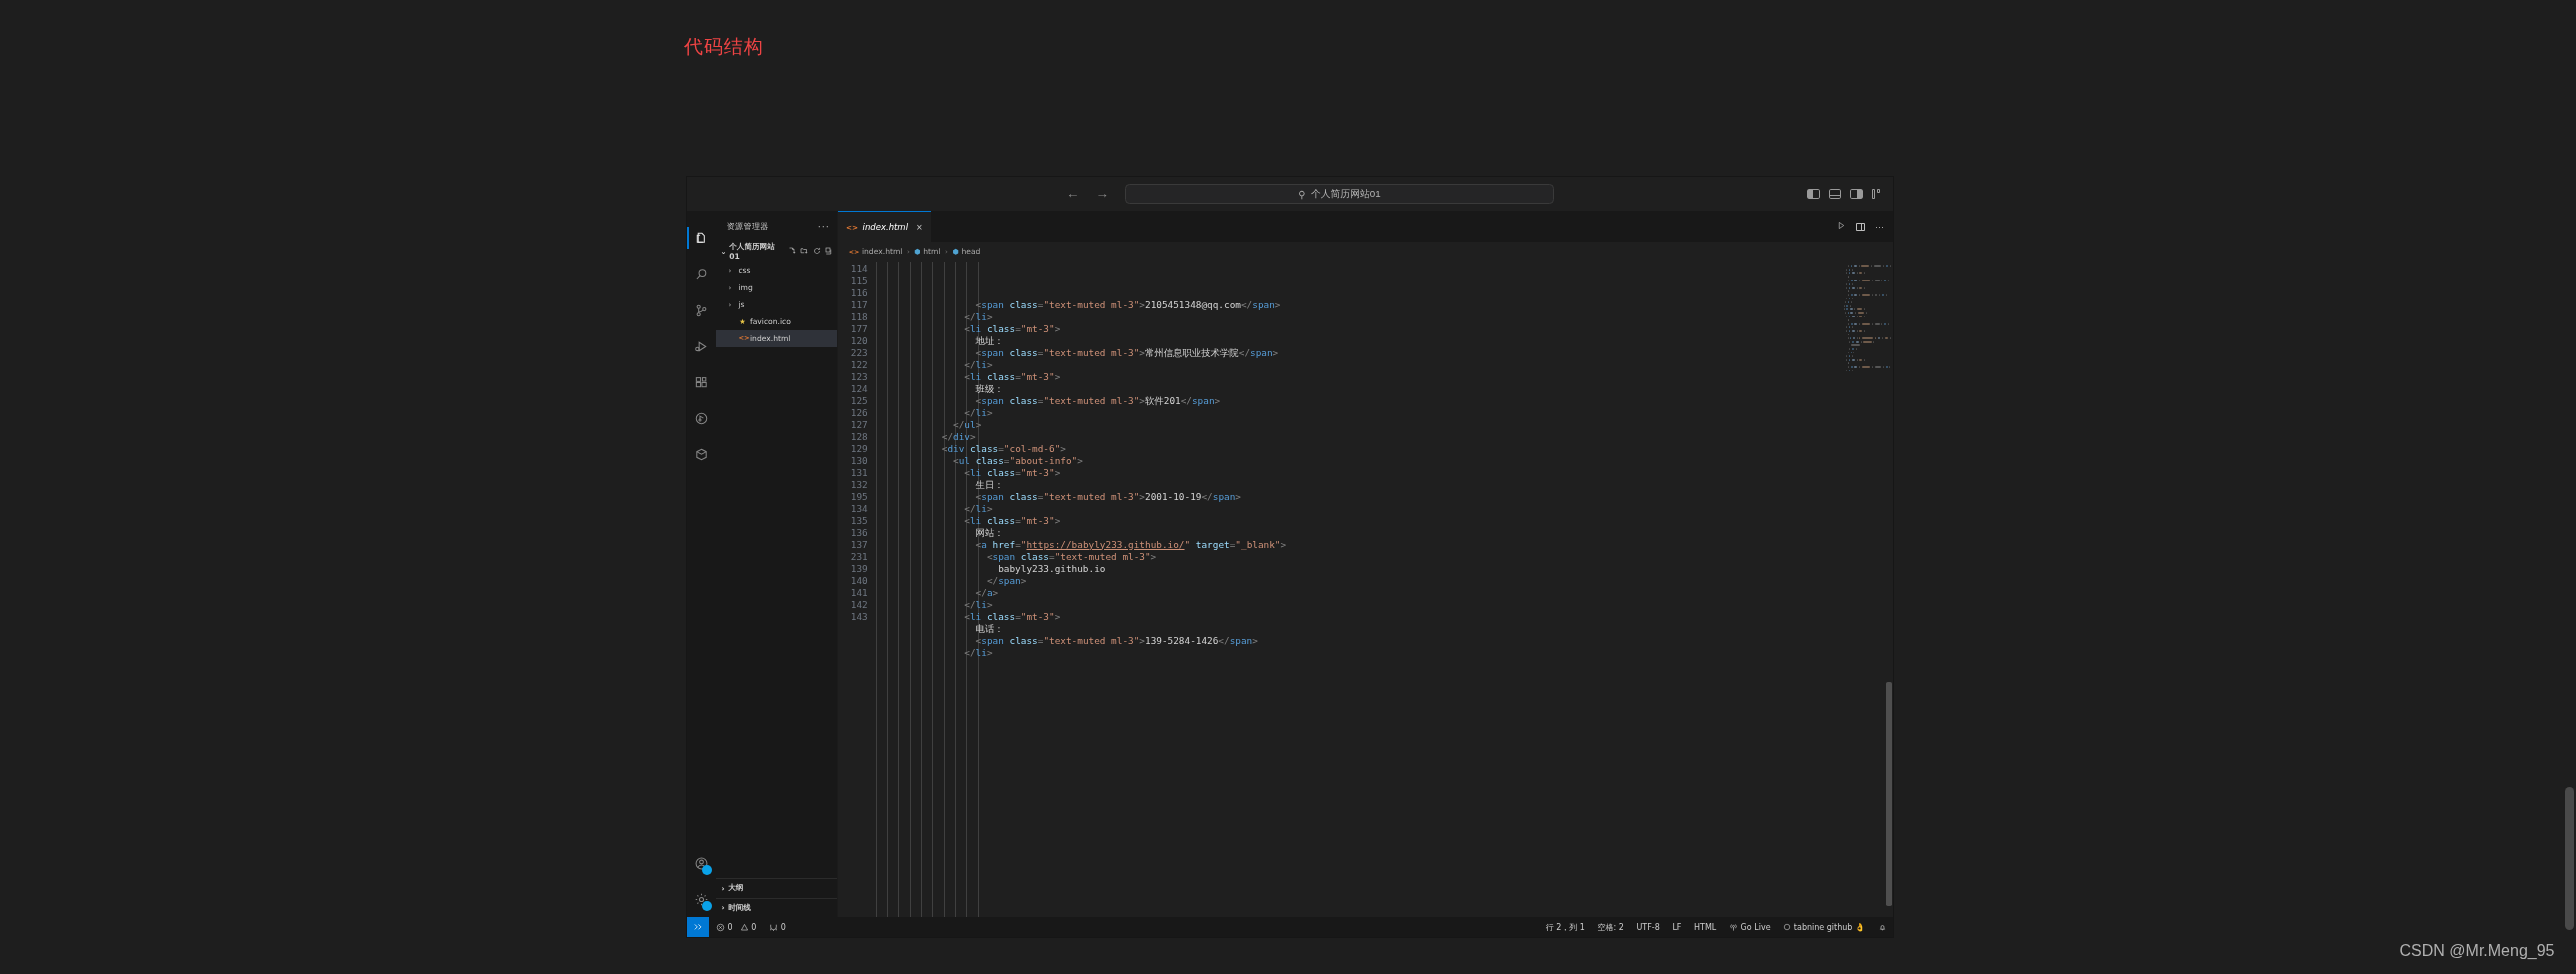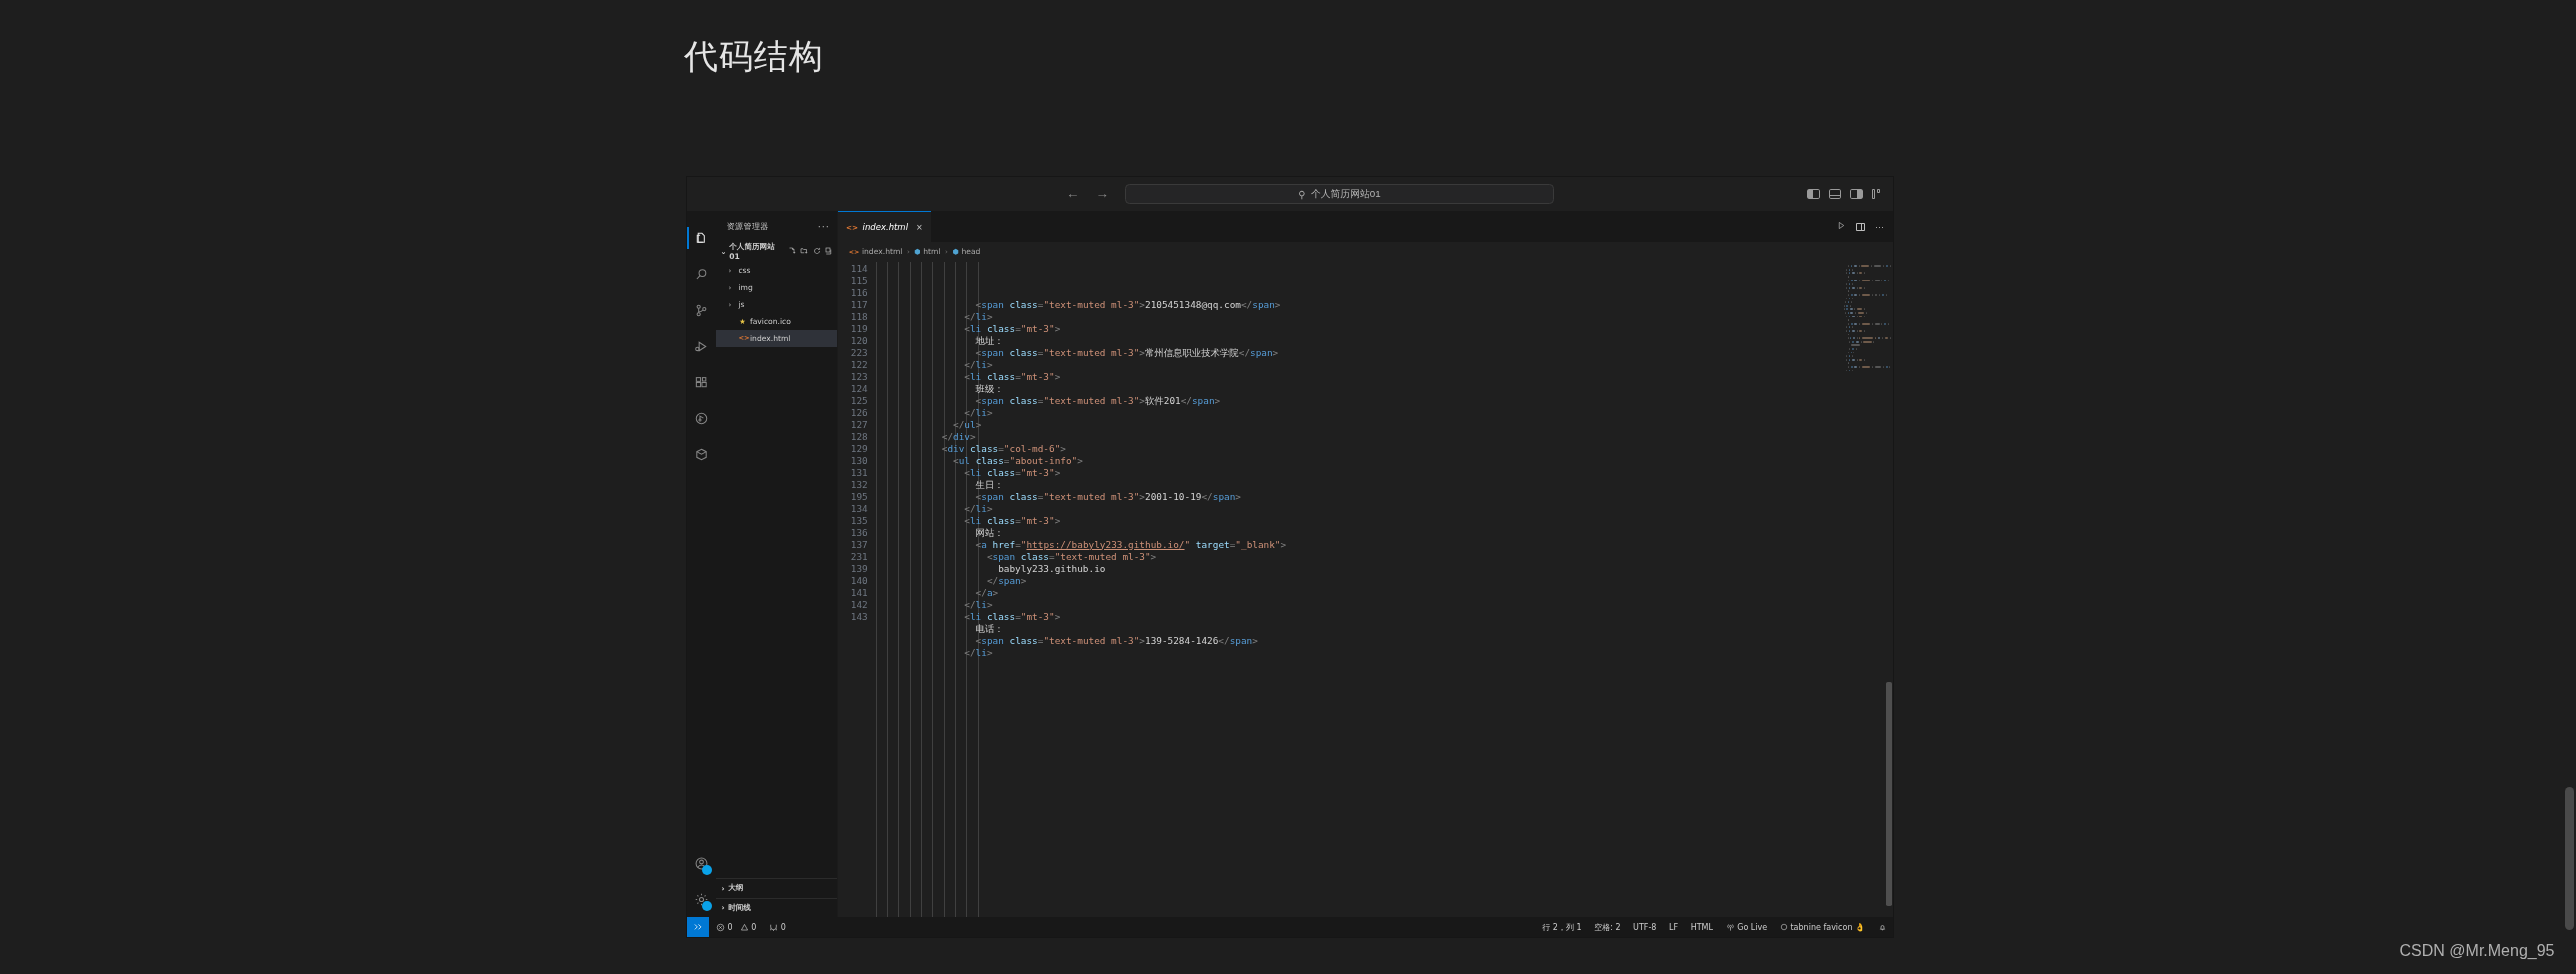--- a/index.html
+++ b/index.html
@@ -7,22 +7,22 @@
     width: 2576px; height: 975px;
     background: #1e1e1e;
     font-family: "Liberation Sans", sans-serif;
     overflow: hidden;
   }
 
   
   .page-title {
     position: absolute;
     left: 684px; top: 34px;
-    font-size: 34px;
-    color: #e5e5e5;
+    font-size: 19px;
+    color: #ef4444;
     letter-spacing: 0.9px;
     font-family: Liberation Serif, serif;
   }
 
   
   .watermark {
     position: absolute;
     right: 21.5px; bottom: 14.3px;
     font-size: 16px;
     color: #b0b0b0;
@@ -523,21 +523,21 @@
         </span>
       </div>
 
       <div class="codearea">
         <div class="gutter" id="gutter">
             <div>114</div>
             <div>115</div>
             <div>116</div>
             <div>117</div>
             <div>118</div>
-            <div>119</div>
+            <div>177</div>
             <div>120</div>
             <div>223</div>
             <div>122</div>
             <div>123</div>
             <div>124</div>
             <div>125</div>
             <div>126</div>
             <div>127</div>
             <div>128</div>
             <div>129</div>
@@ -810,21 +810,21 @@
             <circle cx="8" cy="6" r="1.8"></circle>
             <path d="M4.6 2.6a4.8 4.8 0 000 6.8M11.4 2.6a4.8 4.8 0 010 6.8"></path>
             <path d="M8 8v5.5"></path>
           </svg>
         <span>Go Live</span>
       </div>
       <div class="sb-item">
         <svg width="8" height="8" viewBox="0 0 16 16" fill="none" stroke="#ccc" stroke-width="1.2">
             <circle cx="8" cy="8" r="5.5"></circle>
           </svg>
-        <span>tabnine favicon</span>
+        <span>tabnine github</span>
         <span>👌</span>
       </div>
       <div class="sb-item">
         <svg width="9" height="9" viewBox="0 0 16 16" fill="none" stroke="#ccc" stroke-width="1.2">
             <path d="M4.2 11h7.6l-1.2-1.6V7.1a2.6 2.6 0 00-5.2 0v2.3z"></path>
             <path d="M6.8 11a1.2 1.2 0 002.4 0"></path>
           </svg>
       </div>
     </div>
   </div>

